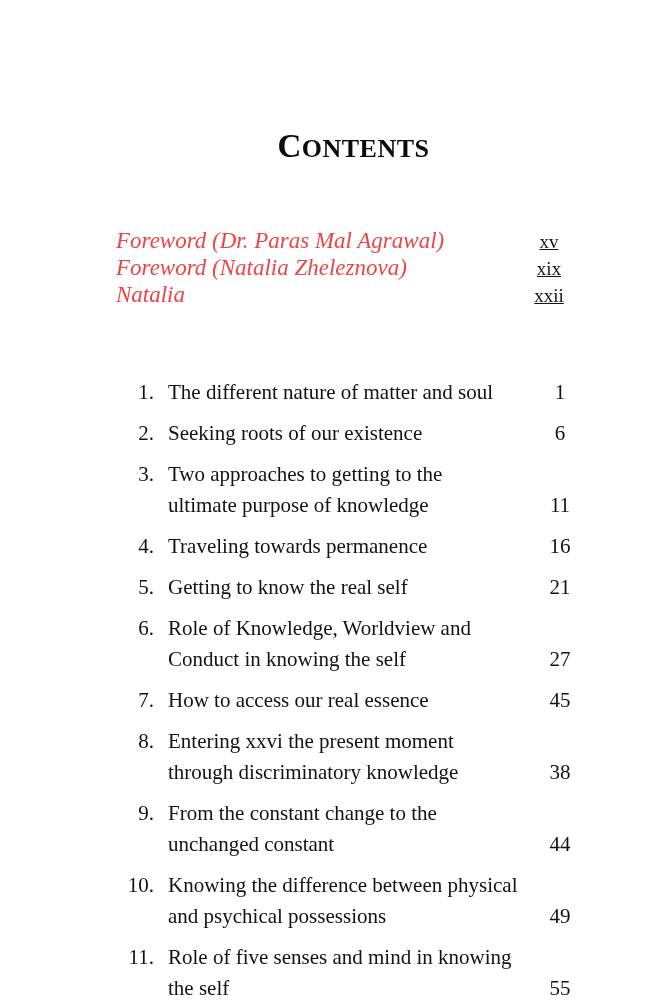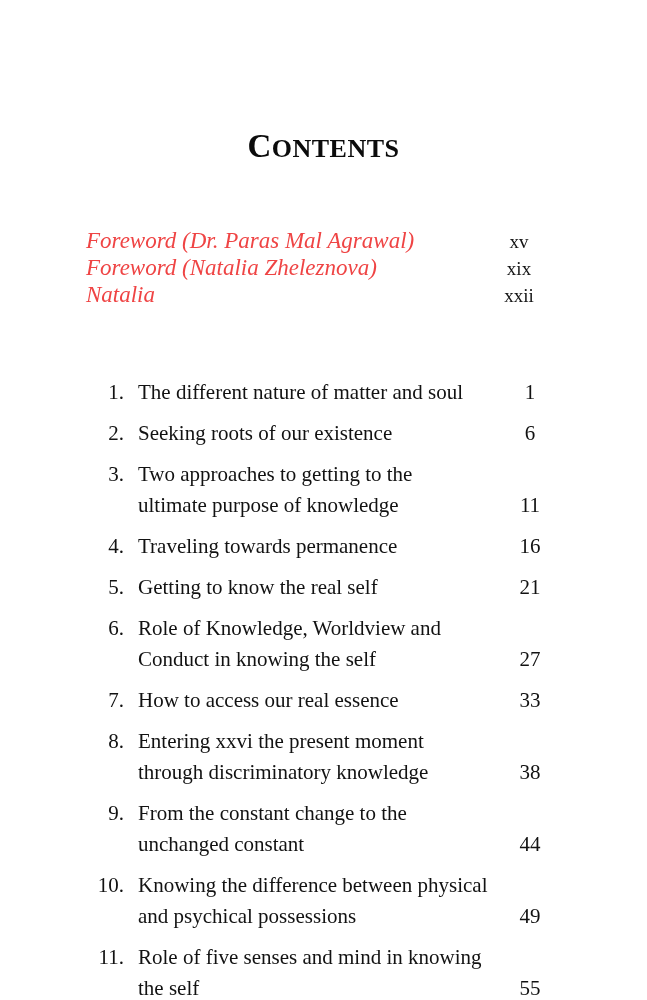--- a/index.html
+++ b/index.html
@@ -13,20 +13,21 @@
     font-family: "Liberation Serif", "DejaVu Serif", serif;
     color: #111111;
     overflow: hidden;
   }
 
   .page {
     position: relative;
     width: 518px;
     height: 1000px;
     box-sizing: border-box;
+    margin-left: 30px;
   }
 
   
   .toc-title {
     position: absolute;
     top: 128px;
     left: 0;
     width: 647px;
     text-align: center;
     font-weight: bold;
@@ -60,20 +61,21 @@
     flex: 1 1 auto;
     color: #ef4444;
   }
   .fm-page {
     flex: 0 0 90px;
     text-align: center;
     font-size: 19px;
     font-style: normal;
     color: #141414;
     margin-left: 6px;
+    text-decoration: underline;
   }
 
   
   .chapters {
     position: absolute;
     top: 377px;
     left: 80px;
     width: 490px;
   }
   .ch-row {
@@ -206,21 +208,21 @@
         <span class="ch-page">27</span>
       </span>
     </div>
 
     <div class="ch-row">
       <span class="ch-num">7.</span>
       <span class="ch-body">
         <span class="ch-text">
           <span class="line">How to access our real essence</span>
         </span>
-        <span class="ch-page">33</span>
+        <span class="ch-page">45</span>
       </span>
     </div>
 
     <div class="ch-row">
       <span class="ch-num">8.</span>
       <span class="ch-body">
         <span class="ch-text">
           <span class="line">Entering xxvi the present moment</span>
           <span class="line">through discriminatory knowledge</span>
         </span>

